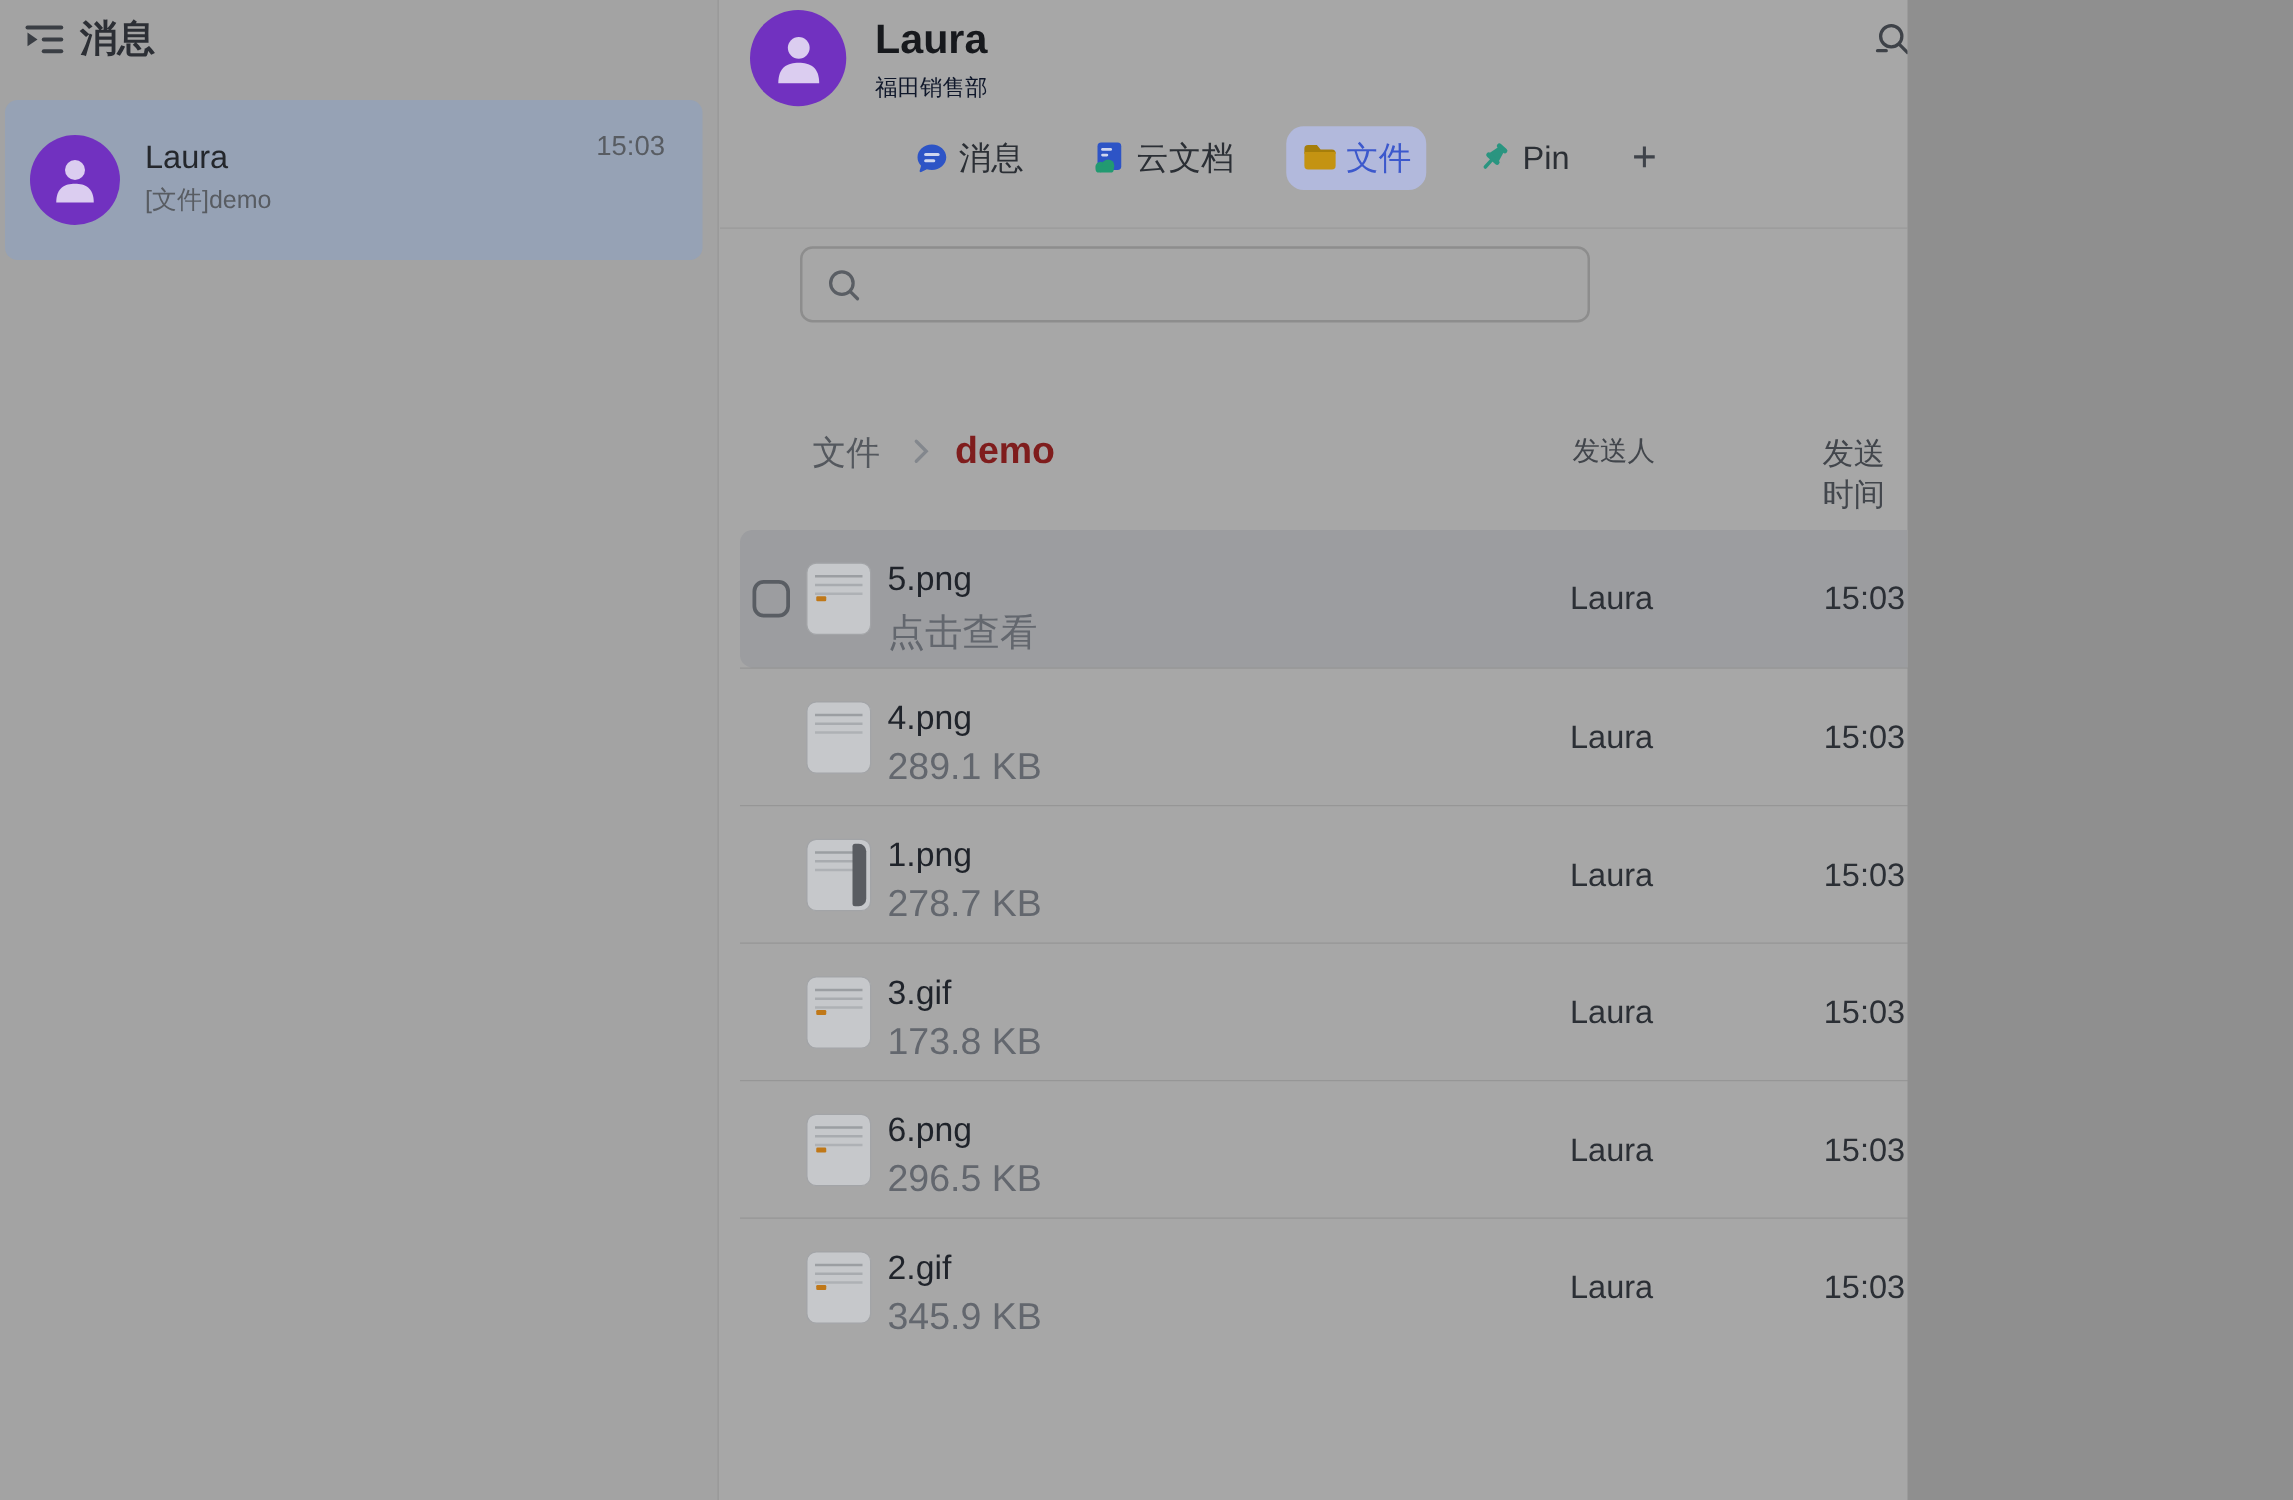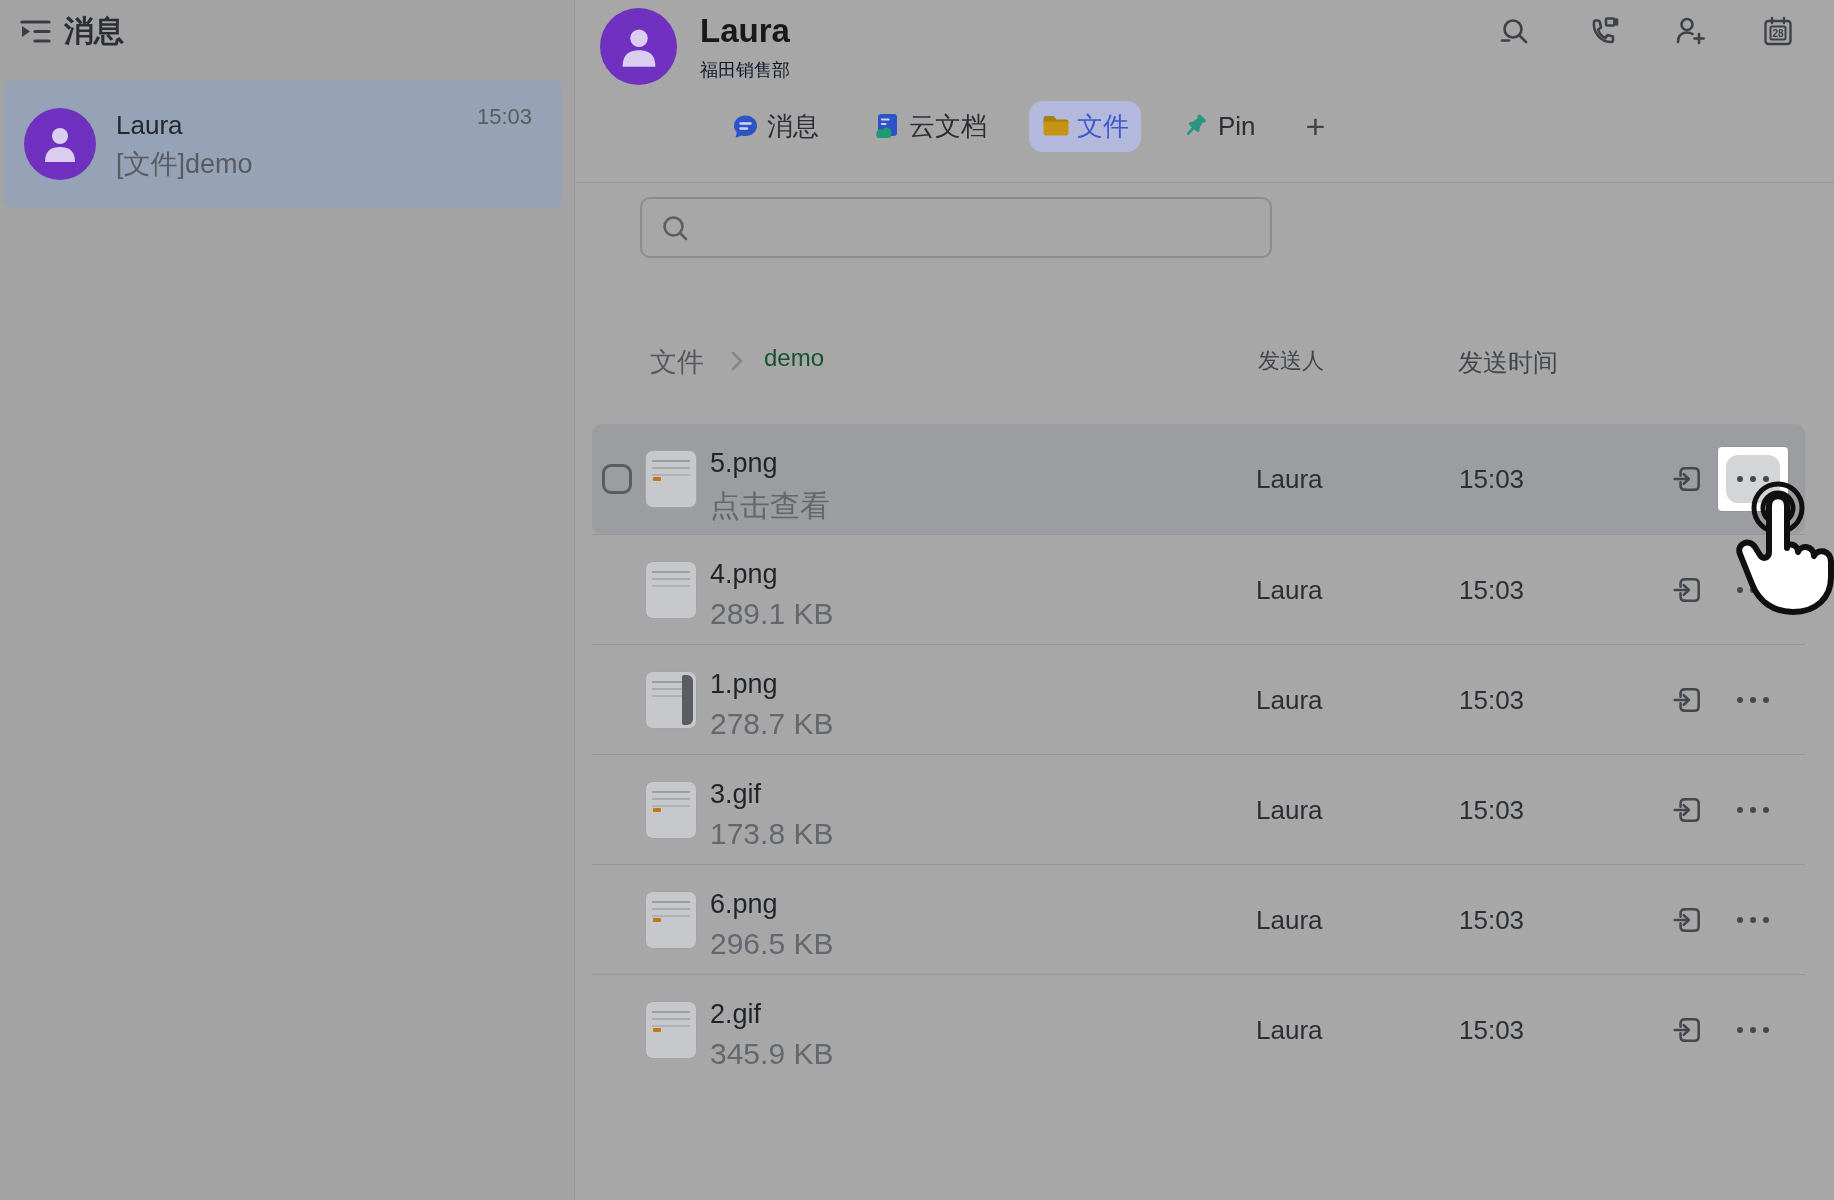--- a/index.html
+++ b/index.html
@@ -5,32 +5,32 @@
   :root{
     --bg:#a7a7a7; --bg-side:#a3a3a3; --sel-convo:#96a2b5; --row-sel:#9c9da0;
     --ink:#25282d; --ink-strong:#17191d; --ink-mid:#4a4e54; --ink-soft:#6d7177;
     --border-input:#8d8d8d; --blue:#3c58cc; --pill:#b2b9dc;
     --purple:#7131c0; --purple-glyph:#dbcdf0;
     --gold:#c49312; --gold-dark:#a67e0a; --teal:#2a9580; --docblue:#2d54c6; --green:#229a71;
     --icon:#3e4248; --btn-inner:#d4d5d7; --thumb-bg:#c6c8cb; --thumb-line:#9b9ea2;
   }
   *{margin:0;padding:0;box-sizing:border-box;font-family:"Liberation Sans","DejaVu Sans",sans-serif;}
   html,body{background:#8f8f8f;}
-  #app{position:relative;width:1834px;height:1200px;background:var(--bg);overflow:hidden;}
+  #app{position:relative;width:1526px;height:1200px;background:var(--bg);overflow:hidden;}
 
   
   .sidebar{position:absolute;left:0;top:0;width:575px;height:1200px;background:var(--bg-side);border-right:1px solid rgba(0,0,0,.07);}
   .side-title{position:absolute;left:64px;top:11px;font-size:30px;font-weight:600;color:#2c2f35;}
   .collapse-ic{position:absolute;left:18px;top:16px;}
   .convo{position:absolute;left:4px;top:80px;width:558px;height:128px;background:var(--sel-convo);border-radius:10px;cursor:pointer;}
   .avatar{border-radius:50%;background:var(--purple);position:absolute;display:flex;align-items:center;justify-content:center;}
   .convo .avatar{left:20px;top:28px;width:72px;height:72px;}
   .convo-name{position:absolute;left:112px;top:30px;font-size:26px;color:#24272c;}
   .convo-time{position:absolute;right:30px;top:24px;font-size:22px;color:#585c62;}
-  .convo-preview{position:absolute;left:112px;top:66px;font-size:27px;color:#585c62;}
+  .convo-preview{position:absolute;left:112px;top:66px;font-size:20px;color:#585c62;}
 
   
   .hdr-avatar{left:600px;top:8px;width:77px;height:77px;}
   .hdr-name{position:absolute;left:700px;top:12px;font-size:33px;font-weight:700;color:var(--ink-strong);}
   .hdr-dept{position:absolute;left:700px;top:58px;font-size:18px;color:#0f172a;}
   .hdr-actions{position:absolute;left:1496px;top:14px;display:flex;gap:52px;align-items:center;}
   .hdr-actions .abtn{width:36px;height:36px;display:flex;align-items:center;justify-content:center;cursor:pointer;}
   .tabs{position:absolute;left:720px;top:100px;height:52px;display:flex;align-items:center;gap:30px;}
   .tab{display:flex;align-items:center;gap:8px;font-size:26px;color:#2b2f35;cursor:pointer;padding:8px 12px;border-radius:14px;}
   .tab.active{background:var(--pill);color:var(--blue);}
@@ -38,21 +38,21 @@
   .hdr-divider{position:absolute;left:576px;right:0;top:182px;height:1px;background:rgba(0,0,0,.08);}
 
   
   .searchbox{position:absolute;left:640px;top:197px;width:632px;height:61px;border:2px solid var(--border-input);border-radius:10px;display:flex;align-items:center;padding:0 18px;gap:14px;}
   .searchbox input{flex:1;border:none;outline:none;background:transparent;font-size:26px;color:#2a2e33;}
   .searchbox input::placeholder{color:#7a7e84;}
 
   
   .crumb-root{position:absolute;left:650px;top:344px;font-size:27px;color:#54585e;cursor:pointer;}
   .crumb-sep{position:absolute;left:729px;top:350px;}
-  .crumb-cur{position:absolute;left:764px;top:344px;font-size:24px;font-weight:400;color:#14532d;}
+  .crumb-cur{position:absolute;left:764px;top:344px;font-size:30px;font-weight:700;color:#7f1d1d;}
   .col-sender{position:absolute;left:1258px;top:346px;font-size:22px;color:#42464c;}
   .col-time{position:absolute;left:1458px;top:346px;font-size:25px;color:#42464c;}
 
   
   .file-table{position:absolute;left:592px;top:424px;width:1213px;text-align:center;}
   .file-row{position:relative;height:110px;cursor:pointer;}
   .file-row + .file-row{border-top:1px solid rgba(0,0,0,.10);}
   .file-row.selected{background:var(--row-sel);border-radius:10px;}
   .checkbox{position:absolute;left:10px;top:40px;width:30px;height:30px;border:3px solid #595d63;border-radius:9px;visibility:hidden;}
   .file-row.selected .checkbox{visibility:visible;}

